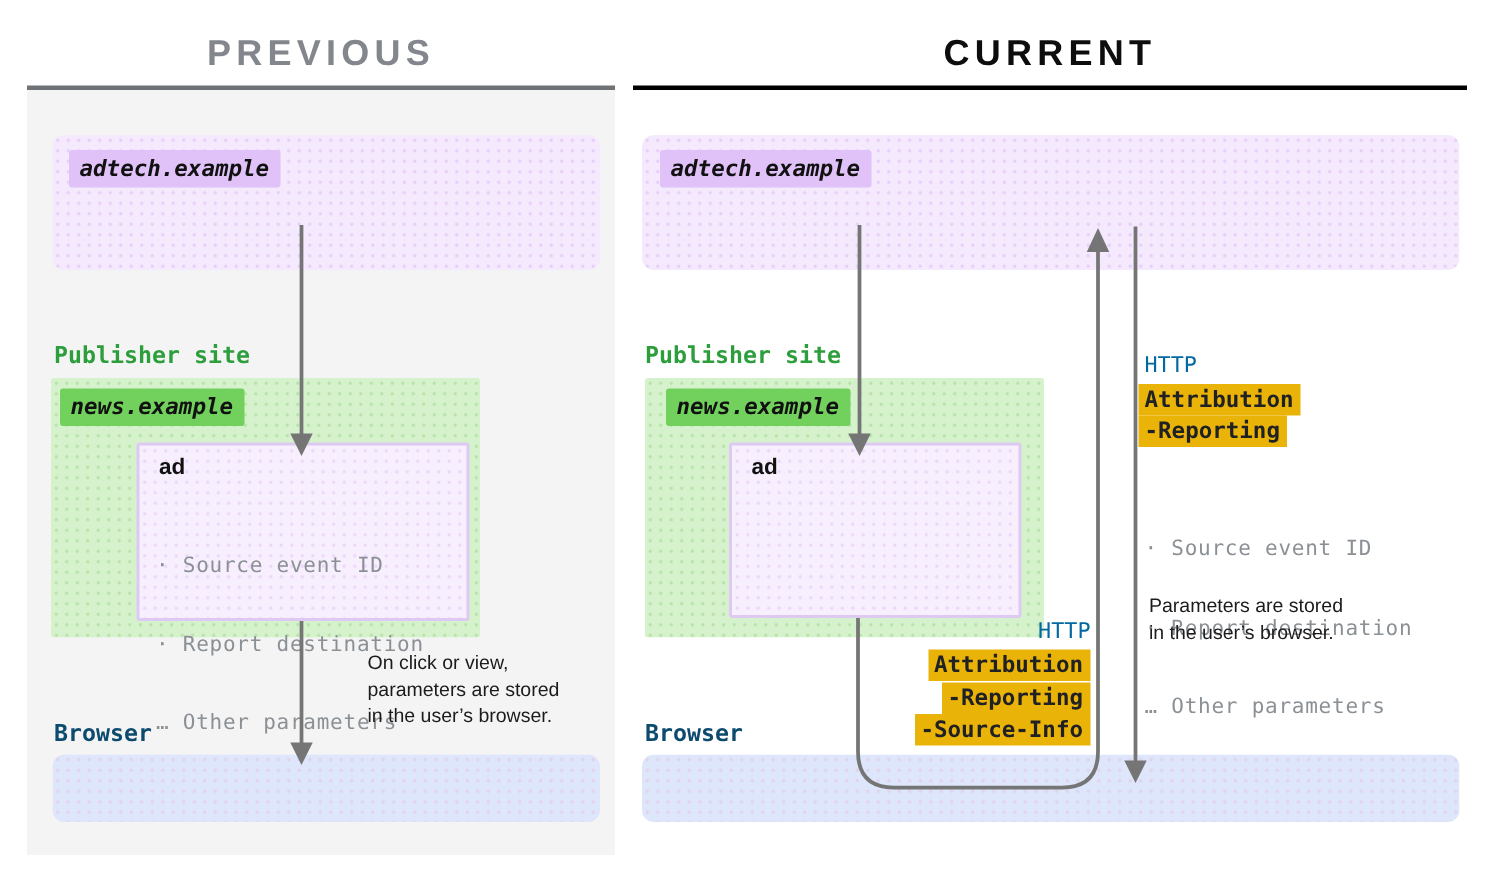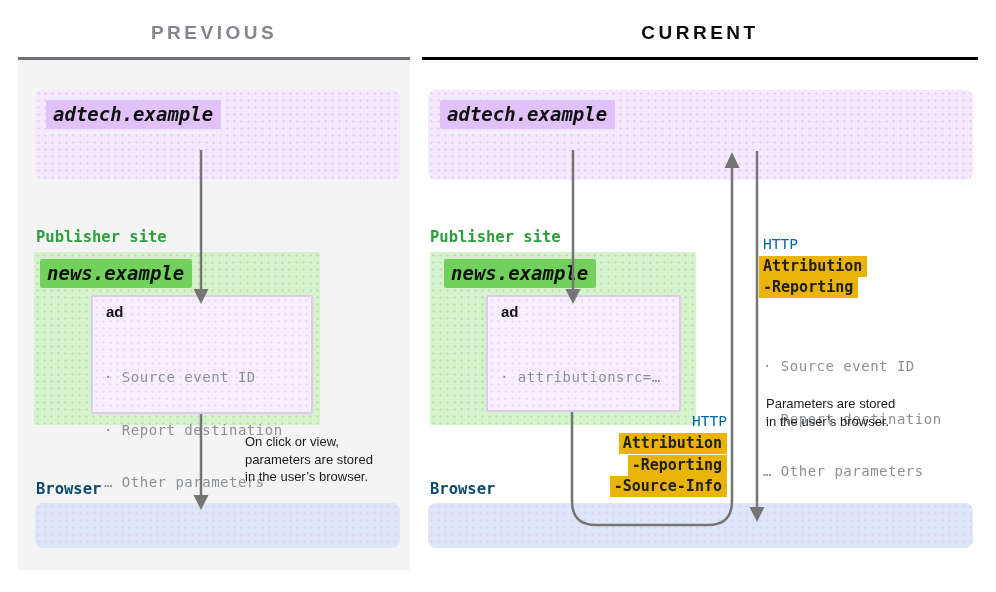--- a/index.html
+++ b/index.html
@@ -3,21 +3,21 @@
 <meta charset="utf-8">
 <style>
   html,body{margin:0;padding:0;background:#fff;}
   .canvas{
     position:relative;width:996px;height:592px;background:#ffffff;overflow:hidden;
     font-family:"Liberation Sans","DejaVu Sans",sans-serif;color:#1b1b1b;
   }
   .abs{position:absolute;}
   
   .col-title{
-    font-size:19px;font-weight:bold;letter-spacing:3.5px;text-align:center;white-space:nowrap;
+    font-size:24px;font-weight:bold;letter-spacing:3.5px;text-align:center;white-space:nowrap;
   }
   .title-prev{left:18px;top:22px;width:392px;color:#83878d;}
   .title-cur{left:422px;top:22px;width:556px;color:#0d0d0d;}
   .rule{height:3px;}
   .rule-prev{left:18px;top:57px;width:392px;background:#6f7377;}
   .rule-cur{left:422px;top:57px;width:556px;background:#000;}
   
   .panel-prev{left:18px;top:60px;width:392px;height:510px;background:#f4f4f4;}
   
   .box-purple{
@@ -36,21 +36,21 @@
     background-size:7px 7px;
   }
   .ad-box{
     background-color:#f7effd;border:2px solid #ddc9f2;border-radius:2px;box-sizing:border-box;
     background-image:radial-gradient(rgba(221,183,246,.4) 1px,transparent 1.4px);
     background-size:7px 7px;
   }
   .mono{font-family:"DejaVu Sans Mono","Liberation Mono",monospace;}
   .domain-label{
     display:inline-block;font-family:"DejaVu Sans Mono","Liberation Mono",monospace;
-    font-style:italic;font-size:19px;font-weight:bold;color:#111;
+    font-style:italic;font-size:15px;font-weight:bold;color:#111;
     padding:3px 8px 4px 7px;border-radius:2px;white-space:nowrap;
   }
   .domain-adtech{background:#e0c2f8;}
   .domain-news{background:#71d15c;}
   .site-label{font-size:15.5px;font-weight:bold;white-space:nowrap;}
   .publisher-label{color:#2d9e3c;}
   .browser-label{color:#0c4a6e;}
   .ad-title{font-size:15px;font-weight:bold;color:#111;}
   .param-list{
     font-size:14px;color:#8b9095;line-height:17.5px;letter-spacing:.5px;white-space:pre;
@@ -108,23 +108,20 @@
   </div>
 
   <div class="abs mono site-label publisher-label" style="left:430px;top:228px;">Publisher site</div>
 
   <div class="abs box-green" style="left:430px;top:252px;width:266px;height:173px;">
     <span class="domain-label domain-news" style="position:absolute;left:14px;top:7px;">news.example</span>
   </div>
 
   <div class="abs ad-box" style="left:486px;top:295px;width:195px;height:117px;">
     <span class="ad-title" style="position:absolute;left:13px;top:6px;">ad</span>
-    <div class="mono param-list" style="position:absolute;left:12px;top:37px;">
-      <div>· attributionsrc=…</div>
-    </div>
   </div>
 
   <div class="abs mono http-proto" style="right:269px;top:413px;">HTTP</div>
   <div class="abs mono hl" style="right:269px;top:433px;">Attribution</div>
   <div class="abs mono hl" style="right:269px;top:455px;">-Reporting</div>
   <div class="abs mono hl" style="right:269px;top:476px;">-Source-Info</div>
 
   <div class="abs mono http-proto" style="left:763px;top:236px;">HTTP</div>
   <div class="abs nowrap" style="left:759px;top:256px;">
     <span class="mono hl">Attribution</span>

